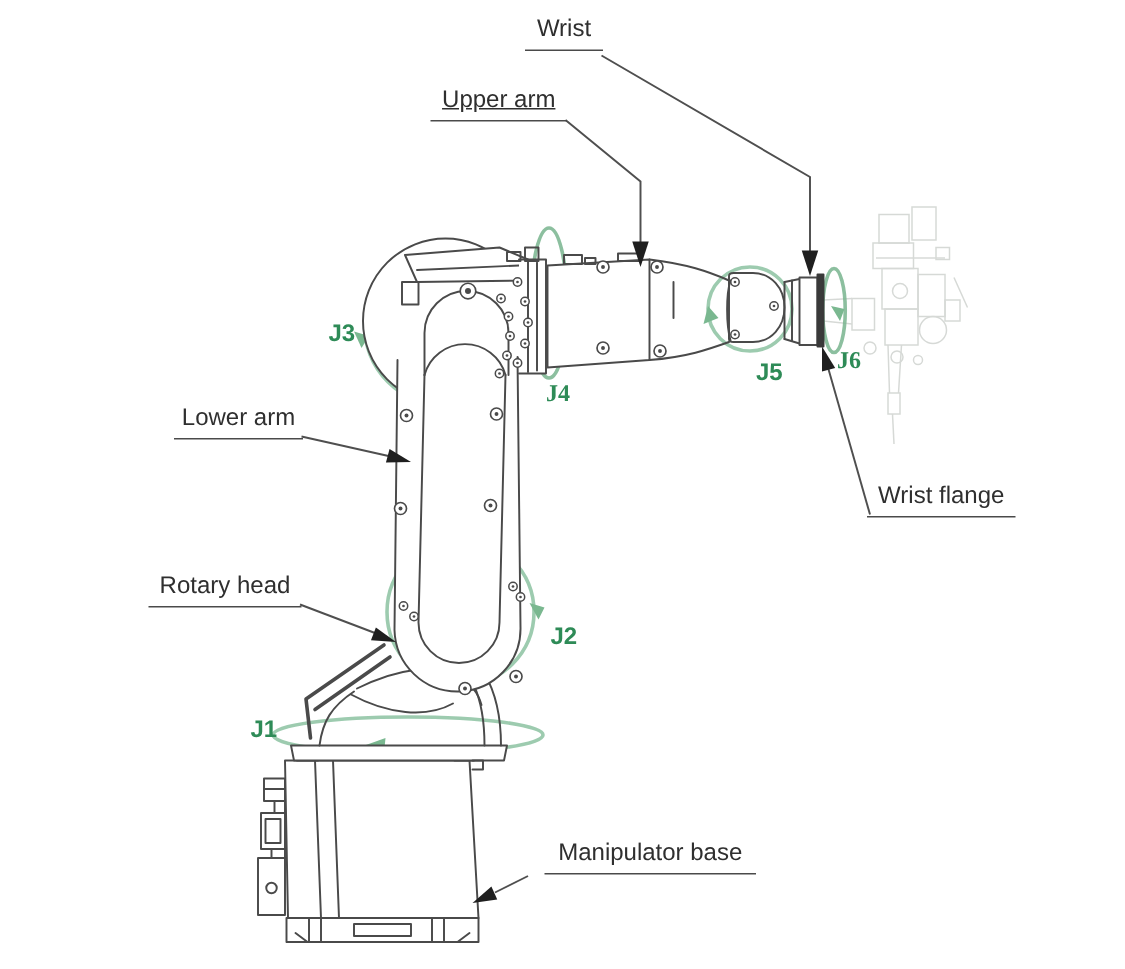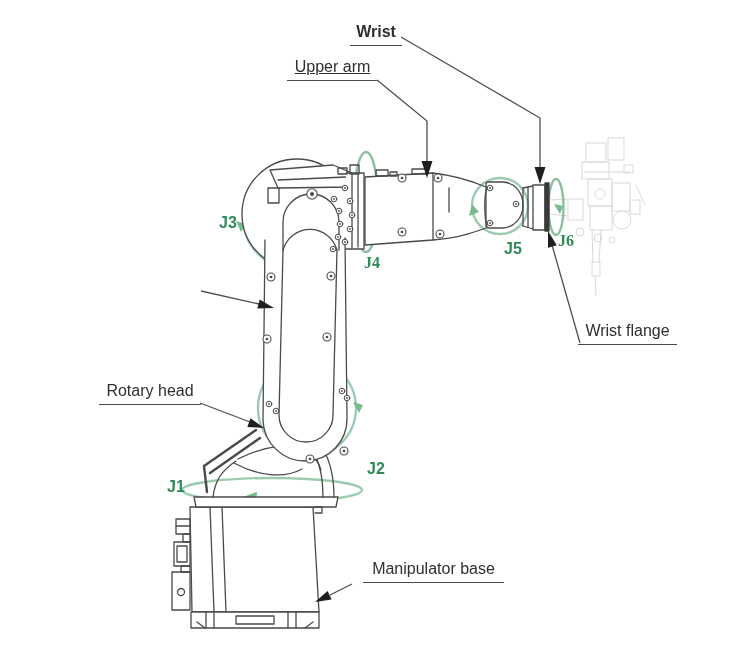--- a/index.html
+++ b/index.html
@@ -202,34 +202,35 @@
     <g fill="#1f1f1f" stroke="none">
       <polygon points="540,184 534.5,167 545.5,167"></polygon>
       <polygon points="427,178 421.5,161 432.5,161"></polygon>
       <polygon points="274,308 257.3,308.4 259.7,299.4"></polygon>
       <polygon points="264,428 247.3,426.9 250.6,418.3"></polygon>
       <polygon points="315,602 327.6,591 331.5,599.6"></polygon>
       <polygon points="548,231 556.8,245.3 548,247.7"></polygon>
     </g>
   </svg>
 
-  <div class="part-label" style="left:350px;top:22px;width:52px;font-weight:bold;">Wrist</div>
+  <div class="part-label" style="left:350px;top:10px;width:52px;">Wrist</div>
 
   <div class="part-label" style="left:287px;top:57px;width:91px;text-decoration:underline;">Upper arm</div>
 
+  <div class="part-label" style="left:116px;top:269px;width:86px;">Lower arm</div>
 
   <div class="part-label" style="left:99px;top:381px;width:102px;">Rotary head</div>
 
   <div class="part-label" style="left:363px;top:559px;width:141px;">Manipulator base</div>
 
   <div class="part-label" style="left:578px;top:321px;width:99px;">Wrist flange</div>
 
   <div class="joint-label" style="left:167px;top:479px;">J1</div>
 
-  <div class="joint-label" style="left:367px;top:417px;margin-top:44px;">J2</div>
+  <div class="joint-label" style="left:367px;top:417px;">J2</div>
 
   <div class="joint-label" style="left:219px;top:200px;margin-top:15px;">J3</div>
 
   <div class="joint-label" style="left:364px;top:255px;font-family:Liberation Serif, serif;">J4</div>
 
   <div class="joint-label" style="left:504px;top:241px;">J5</div>
 
   <div class="joint-label" style="left:558px;top:233px;font-family:Liberation Serif, serif;">J6</div>
 
 </div>

